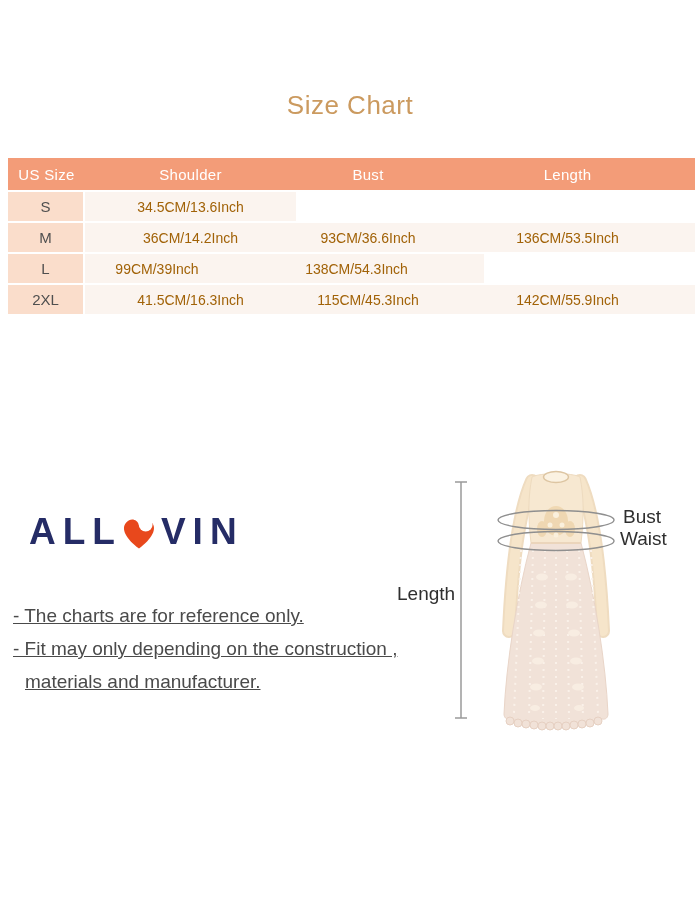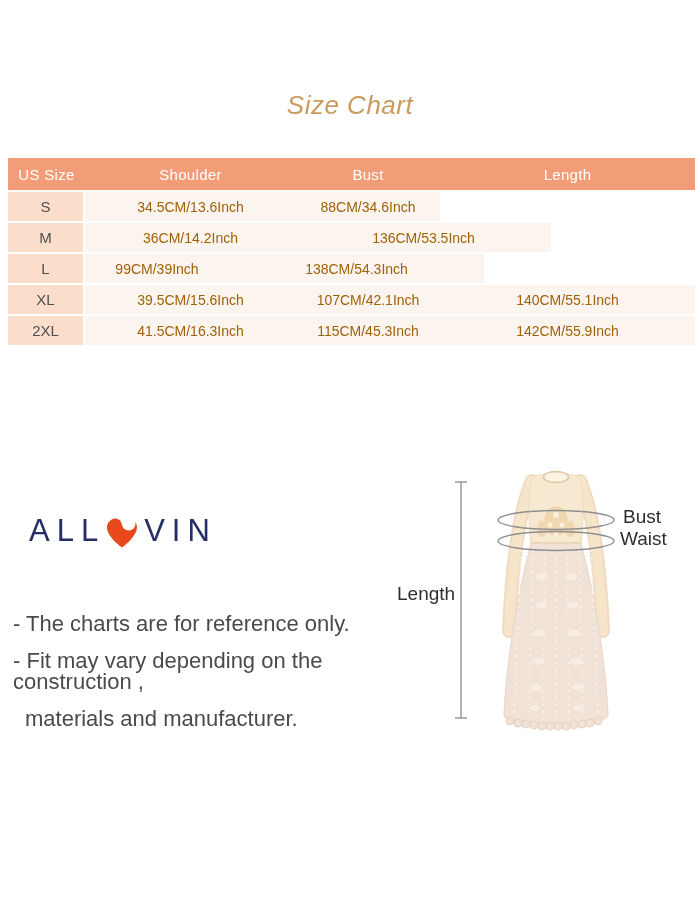--- a/index.html
+++ b/index.html
@@ -9,21 +9,20 @@
     font-family:"Liberation Sans", sans-serif;
     position:relative;
     overflow:hidden;
   }
   
   .page-title{
     position:absolute; top:90px; left:0; width:700px;
     text-align:center;
     font-size:26px; font-weight:400; letter-spacing:.5px;
     color:#cb9a5f;
-    font-style:italic;
   }
   
   .size-table{position:absolute; left:8px; top:158px; width:687px;border-radius:18px;}
   .thead{display:flex; height:32px; background:#f39c78;}
   .th{
     display:flex; align-items:center; justify-content:center;
     color:#ffffff; font-size:15px; letter-spacing:.3px;
   }
   .trow{display:flex; height:29px; margin-top:2px;}
   .td{
@@ -35,29 +34,29 @@
   .c3{width:144px;}
   .c4{width:255px;}
   .td.c1{width:75px; margin-right:2px; background:#faddcb; font-size:15px; color:#4f4f4f;}
   .td.c2,.td.c3,.td.c4{background:#fbf4ef;}
   
   .brand{
     position:absolute; left:29px; top:511px;
     display:flex; align-items:center;
   }
   .brand .word{
-    font-size:31px; font-weight:400; letter-spacing:7px;
+    font-size:37px; font-weight:700; letter-spacing:7px;
     color:#252c66;
   }
   .brand svg{margin:2px 2px 0 -3px; display:block;}
   
   .notes{position:absolute; left:13px; top:597px; width:400px;}
   .notes p{
-    margin:16px 0 12px 0;
-    font-size:22px; line-height:21px; color:#4a4a4a;
+    margin:8px 0 12px 0;
+    font-size:19px; line-height:21px; color:#4a4a4a;text-decoration:underline;
   }
   .notes p.indent{padding-left:12px;}
   
   .diagram{position:absolute; left:390px; top:465px; width:310px; height:285px;}
   .diagram svg{position:absolute; left:0; top:0;}
   .diag-label{
     position:absolute; font-size:19px; color:#2f2f2f; white-space:nowrap;
   }
   .label-length{left:7px; top:118px;}
   .label-bust{left:233px; top:41px;}
@@ -71,37 +70,31 @@
 <div class="size-table">
   <div class="thead">
     <div class="th c1">US Size</div>
     <div class="th c2">Shoulder</div>
     <div class="th c3">Bust</div>
     <div class="th c4">Length</div>
   </div>
   <div class="trow">
     <div class="td c1">S</div>
     <div class="td c2">34.5CM/13.6Inch</div>
-    <div class="td c3">88CM/34.6Inch</div>
   </div>
   <div class="trow">
     <div class="td c1">M</div>
     <div class="td c2">36CM/14.2Inch</div>
+    <div class="td c3">93CM/36.6Inch</div>
     <div class="td c4">136CM/53.5Inch</div>
   </div>
   <div class="trow">
     <div class="td c1">L</div>
     <div class="td c3">99CM/39Inch</div>
     <div class="td c4">138CM/54.3Inch</div>
-  </div>
-  <div class="trow">
-    <div class="td c1">XL</div>
-    <div class="td c2">39.5CM/15.6Inch</div>
-    <div class="td c3">107CM/42.1Inch</div>
-    <div class="td c4">140CM/55.1Inch</div>
   </div>
   <div class="trow">
     <div class="td c1">2XL</div>
     <div class="td c2">41.5CM/16.3Inch</div>
     <div class="td c3">115CM/45.3Inch</div>
     <div class="td c4">142CM/55.9Inch</div>
   </div>
 </div>
 
 <div class="brand">
@@ -110,21 +103,21 @@
     <svg width="40" height="38" viewBox="0 0 36 34">
       <path d="M18 31 C6 22 1.5 13 6.5 7.5 C10.5 3 16.5 4.5 18 10 C19.5 4.5 25.5 3 29.5 7.5 C34.5 13 30 22 18 31 Z" fill="#e8481c"></path>
       <circle cx="24" cy="9.5" r="6.2" fill="#ffffff"></circle>
     </svg>
   </span>
   <span class="word">VIN</span>
 </div>
 
 <div class="notes">
   <p>- The charts are for reference only.</p>
-  <p>- Fit may vary depending on the construction ,</p>
+  <p>- Fit may only depending on the construction ,</p>
   <p class="indent">materials and manufacturer.</p>
 </div>
 
 <div class="diagram">
   <svg width="310" height="285" viewBox="0 0 310 285">
 
     <path d="M142,16 C129,45 122,100 119,166" fill="none" stroke="#efdcc0" stroke-width="14" stroke-linecap="round"></path>
     <path d="M142,16 C129,45 122,100 119,166" fill="none" stroke="#f6e5ca" stroke-width="10" stroke-linecap="round"></path>
     <path d="M190,16 C203,45 210,100 213,166" fill="none" stroke="#efdcc0" stroke-width="14" stroke-linecap="round"></path>
     <path d="M190,16 C203,45 210,100 213,166" fill="none" stroke="#f6e5ca" stroke-width="10" stroke-linecap="round"></path>

